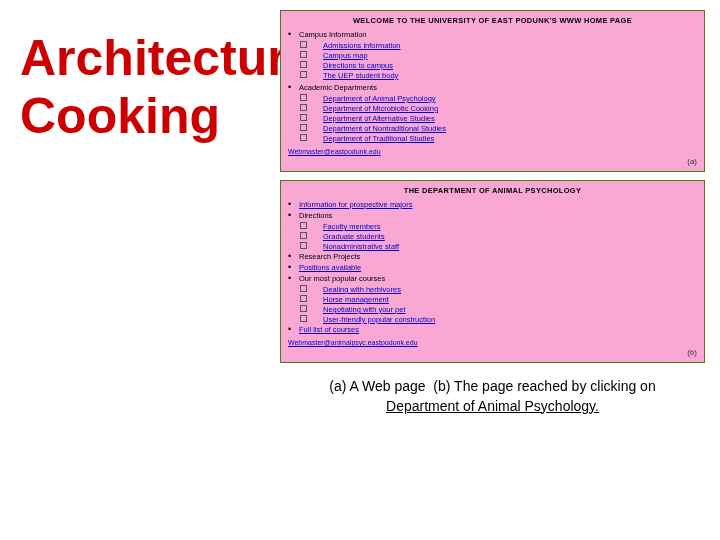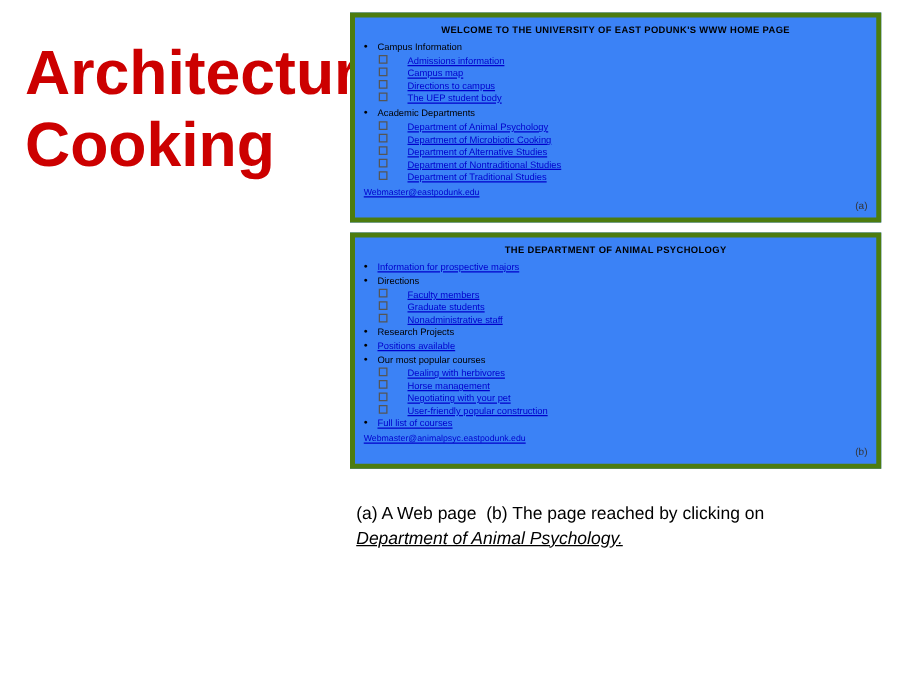--- a/index.html
+++ b/index.html
@@ -38,22 +38,22 @@
 
     .right-panel {
       flex: 1;
       display: flex;
       flex-direction: column;
       padding: 10px 15px 0 10px;
       gap: 8px;
     }
 
     .webpage-box {
-      border: 4px solid #4d7c0f;
-      background: #3b82f6;
+      border: 1px solid #4d7c0f;
+      background: #f9a8d4;
       font-size: 7.5px;
       font-family: Arial, sans-serif;
       padding: 5px 7px 5px 7px;
       position: relative;
     }
 
     .webpage-box .page-title {
       text-align: center;
       font-weight: bold;
       font-size: 7.5px;
@@ -108,30 +108,29 @@
     }
 
     .label-tag {
       font-size: 8px;
       text-align: right;
       color: #333;
       margin-top: 2px;
     }
 
     .caption-area {
+      text-align: center;
       font-size: 14px;
       color: #000;
       padding: 6px 5px 5px 5px;
       line-height: 1.4;
-      margin-top: 12px;
     }
 
     .caption-area u {
       color: #000;
-      font-style: italic;
     }
   </style>
 </head>
 <body>
 
 <div class="main-container">
 
   <div class="left-panel">
     <div class="title-text">
       <span>Architectural</span><br>

